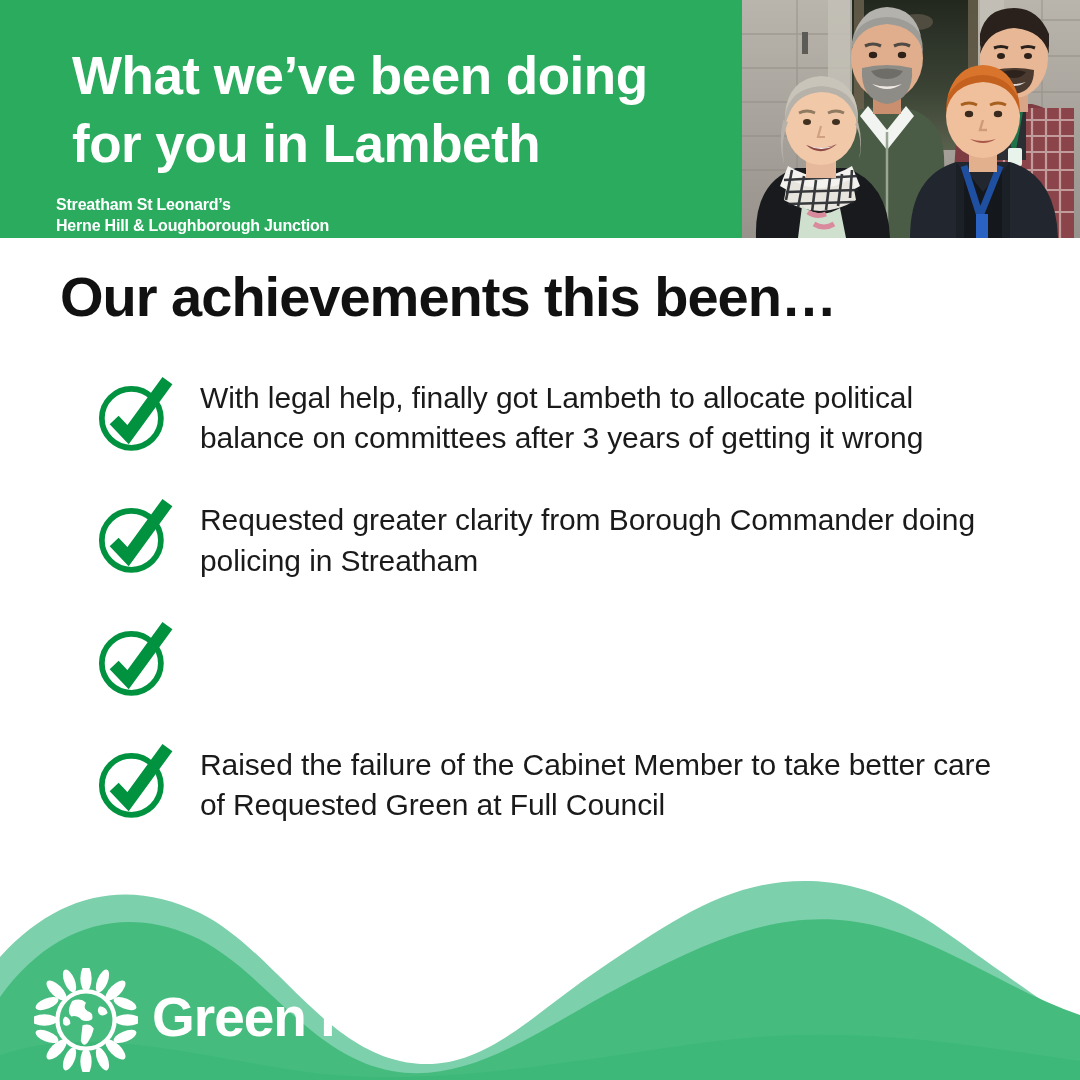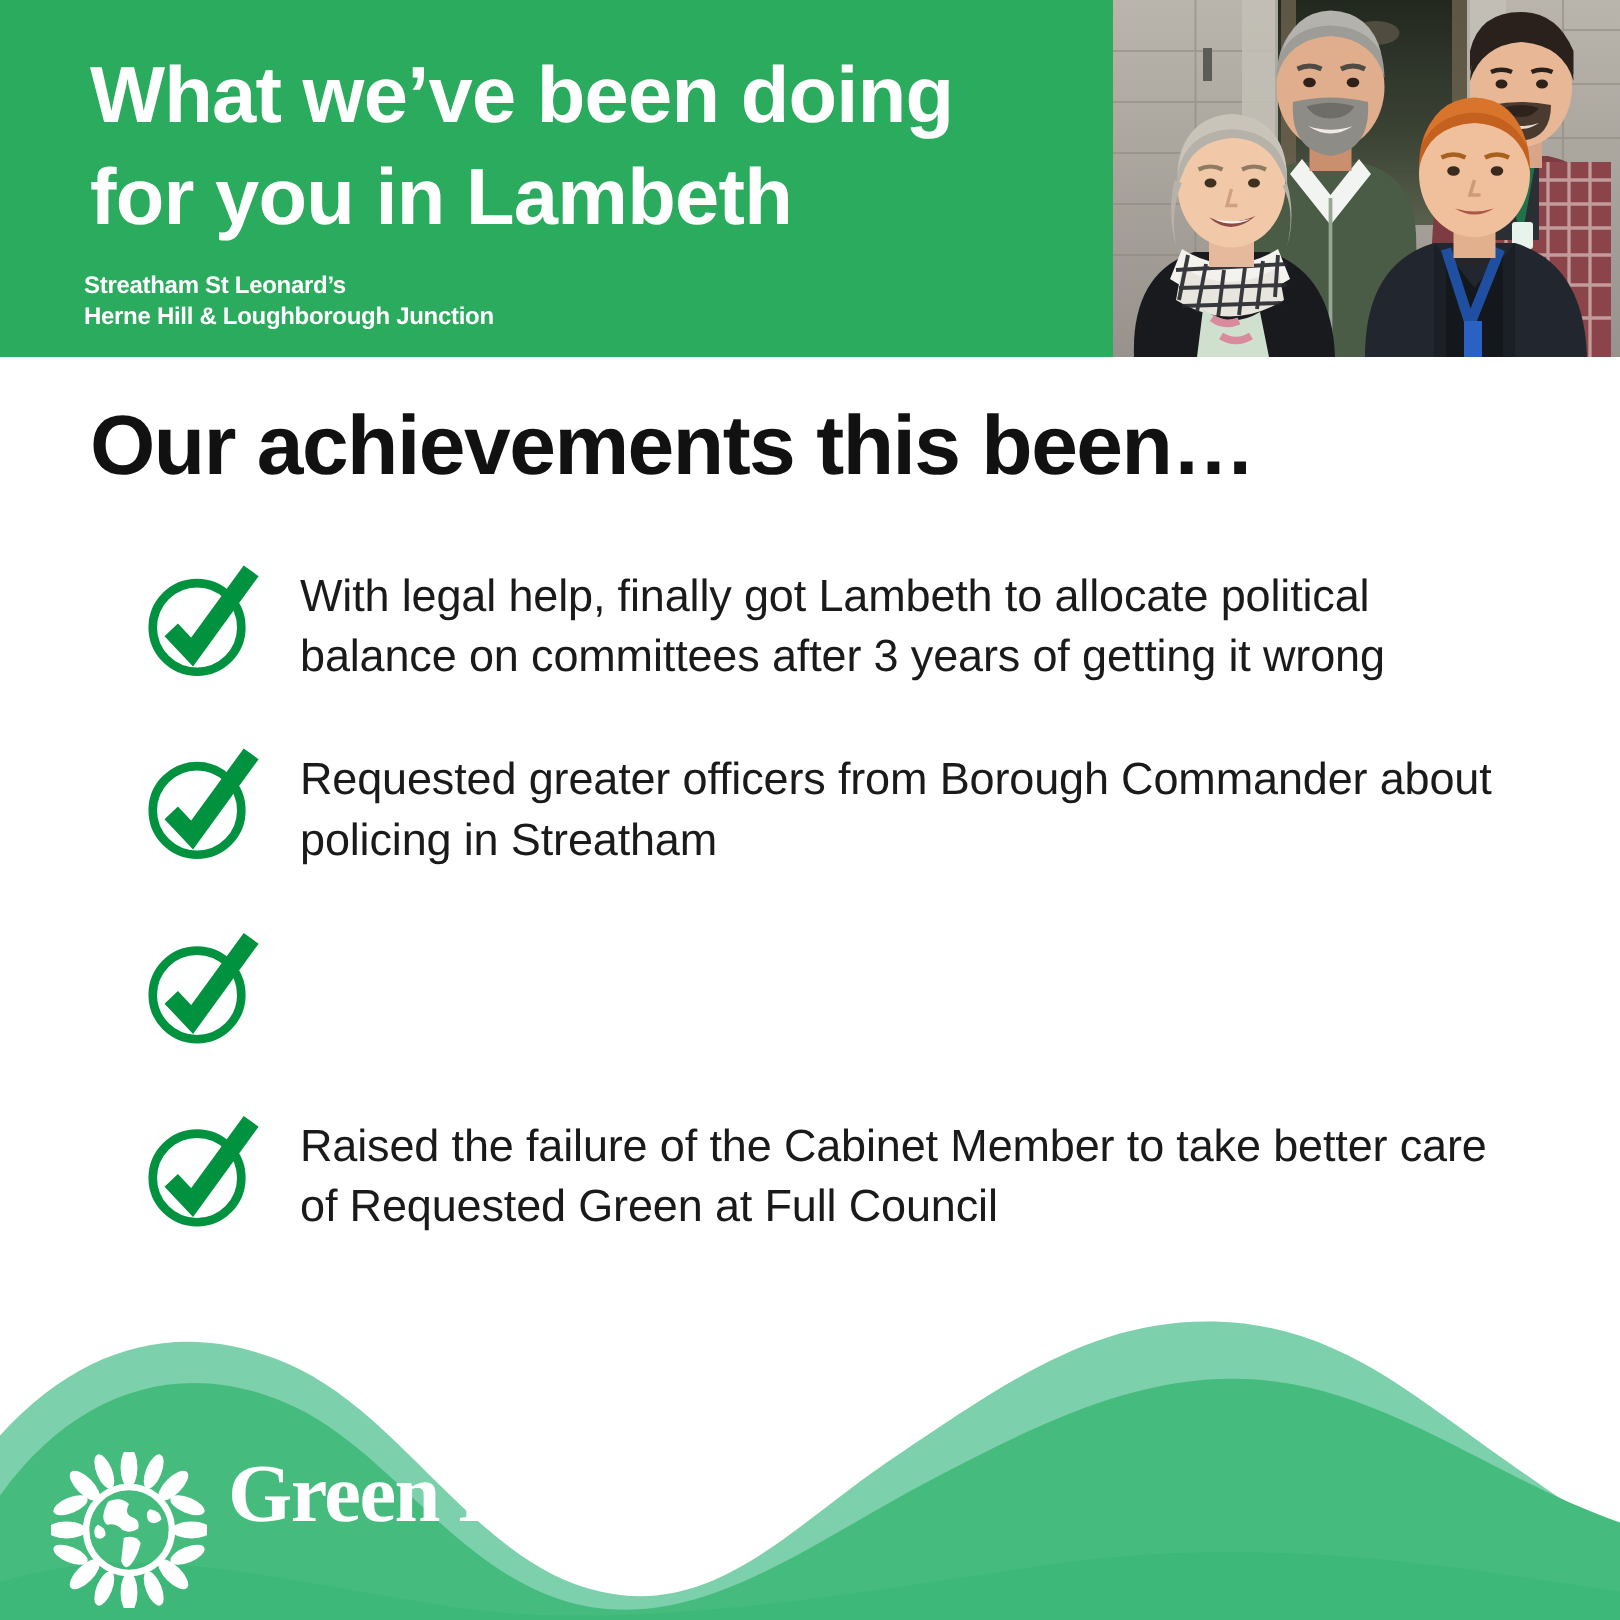--- a/index.html
+++ b/index.html
@@ -19,21 +19,21 @@
   }
   .header-text{
     position:absolute;left:56px;top:26px;width:660px;
   }
   .header-title{
     color:#ffffff;
     font-size:53px;
     line-height:1.28;
     font-weight:bold;
     letter-spacing:-0.5px;
-    margin:4px;
+    margin:16px;
     white-space:pre-line;
   }
   .header-sub{
     color:#ffffff;
     font-size:16px;
     line-height:1.35;
     font-weight:bold;
     margin-top:14px;
     white-space:pre-line;
     letter-spacing:-0.2px;
@@ -76,21 +76,21 @@
   }
 
   
   .waves{
     position:absolute;left:0;bottom:0;width:1080px;height:215px;
   }
   .waves svg{display:block;width:1080px;height:215px;}
 
   .logo{
     position:absolute;left:34px;bottom:8px;
-    display:flex;font-family:Liberation Serif, serif;
+    display:flex;align-items:center;
   }
   .logo-mark{width:104px;height:104px;flex:0 0 104px;}
   .logo-mark svg{display:block;width:104px;height:104px;}
   .logo-text{
     color:#ffffff;font-size:55px;font-weight:bold;
     margin-left:14px;letter-spacing:-1px;
     line-height:1;
     padding-bottom:6px;
   }
 </style>
@@ -296,21 +296,21 @@
 balance on committees after 3 years of getting it wrong</div>
     </div>
 
     <div class="item">
       <div class="tick">
         <svg viewBox="0 0 100 100" aria-hidden="true">
           <circle cx="48" cy="54" r="36" fill="none" stroke="#00923F" stroke-width="7"></circle>
           <path d="M27 56 L44 74 L92 8" fill="none" stroke="#00923F" stroke-width="15" stroke-linecap="butt" stroke-linejoin="miter"></path>
         </svg>
       </div>
-      <div class="item-text">Requested greater officers from Borough Commander about
+      <div class="item-text">Requested greater clarity from Borough Commander doing
 policing in Streatham</div>
     </div>
 
     <div class="item">
       <div class="tick">
         <svg viewBox="0 0 100 100" aria-hidden="true">
           <circle cx="48" cy="54" r="36" fill="none" stroke="#00923F" stroke-width="7"></circle>
           <path d="M27 56 L44 74 L92 8" fill="none" stroke="#00923F" stroke-width="15" stroke-linecap="butt" stroke-linejoin="miter"></path>
         </svg>
       </div>

